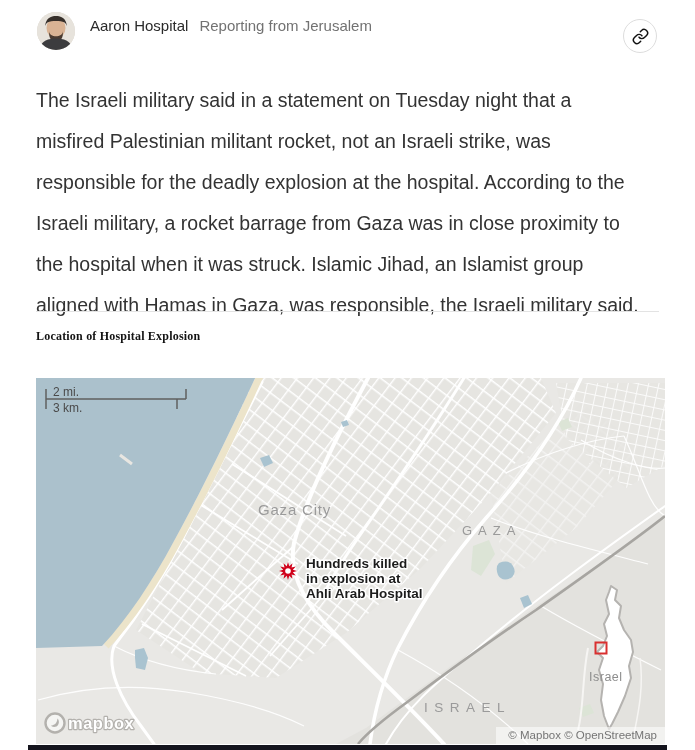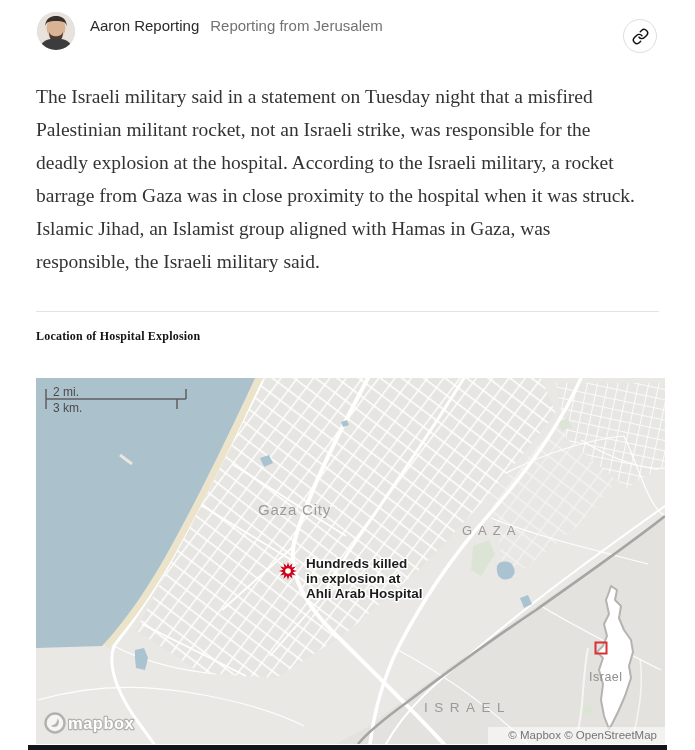--- a/index.html
+++ b/index.html
@@ -20,54 +20,54 @@
   .role{color:#727272;margin-left:11px;}
   .share-btn{
     left:623px;top:19px;width:34px;height:34px;border-radius:50%;
     border:1px solid #dddddd;background:#fff;display:flex;
     align-items:center;justify-content:center;box-sizing:border-box;cursor:pointer;
   }
 
   
   .para{
     left:36px;top:80px;width:606px;
-    font-family:Liberation Serif, serif;font-size:19.5px;line-height:33px;
+    font-family:Liberation Sans, sans-serif;font-size:19.5px;line-height:41px;
     color:#333333;
   }
   .divider{left:36px;top:311px;width:623px;height:1px;background:#e3e3e3;}
   .map-title{
     left:36px;top:329px;font-family:"Liberation Serif",serif;
     font-size:12px;font-weight:bold;color:#141414;letter-spacing:.2px;
   }
 
   
   .map{left:36px;top:378px;width:629px;height:366px;background:#e9e8e5;}
   .map svg.base{display:block;}
   .attribution{
-    right:0;bottom:0;padding:2px 8px 3px 20px;
+    right:0;bottom:0;padding:2px 8px 3px 12px;
     background:rgba(255,255,255,.55);color:#757575;font-size:11.5px;
   }
   .mapbox-logo{left:6px;bottom:4px;}
   .darkbar{left:28px;top:745px;width:639px;height:5px;background:#14141d;}
 </style>
 </head>
 <body>
 
 <div class="abs avatar">
   <svg width="38" height="38" viewBox="0 0 38 38">
     <rect width="38" height="38" fill="#e7e3dc"></rect>
     <ellipse cx="19" cy="16" rx="9.5" ry="10.5" fill="#d9b394"></ellipse>
     <path d="M8 16 C8 6 14 4 19 4 C24 4 30 6 30 16 C30 10 26 9 19 9 C12 9 8 10 8 16 Z" fill="#362f2a"></path>
     <path d="M12 19 C12 26 26 26 26 19 C26 27 24 29 19 29 C14 29 12 27 12 19 Z" fill="#4a3b31"></path>
     <path d="M2 38 C4 28 12 26.5 19 26.5 C26 26.5 34 28 36 38 Z" fill="#3c3c3e"></path>
   </svg>
 </div>
 <div class="abs byline">
   <div class="authorrow">
-    <span>Aaron Reporting</span><span class="role">Reporting from Jerusalem</span>
+    <span>Aaron Hospital</span><span class="role">Reporting from Jerusalem</span>
   </div>
 </div>
 <div class="abs share-btn">
   <svg width="17" height="17" viewBox="0 0 24 24" fill="none" stroke="#121212" stroke-width="2.1" stroke-linecap="round" stroke-linejoin="round">
     <path d="M10 13a5 5 0 0 0 7.54.54l3-3a5 5 0 0 0-7.07-7.07l-1.72 1.71"></path>
     <path d="M14 11a5 5 0 0 0-7.54-.54l-3 3a5 5 0 0 0 7.07 7.07l1.71-1.71"></path>
   </svg>
 </div>
 
 <div class="abs para">The Israeli military said in a statement on Tuesday night that a misfired Palestinian militant rocket, not an Israeli strike, was responsible for the deadly explosion at the hospital. According to the Israeli military, a rocket barrage from Gaza was in close proximity to the hospital when it was struck. Islamic Jihad, an Islamist group aligned with Hamas in Gaza, was responsible, the Israeli military said.</div>

